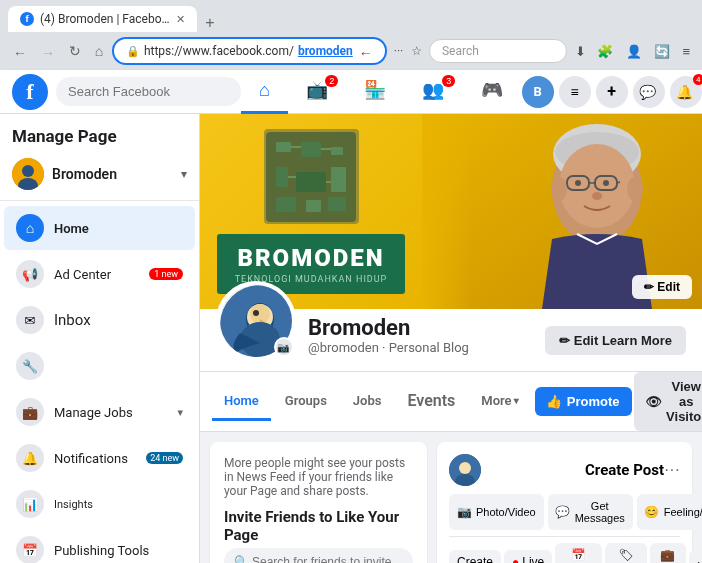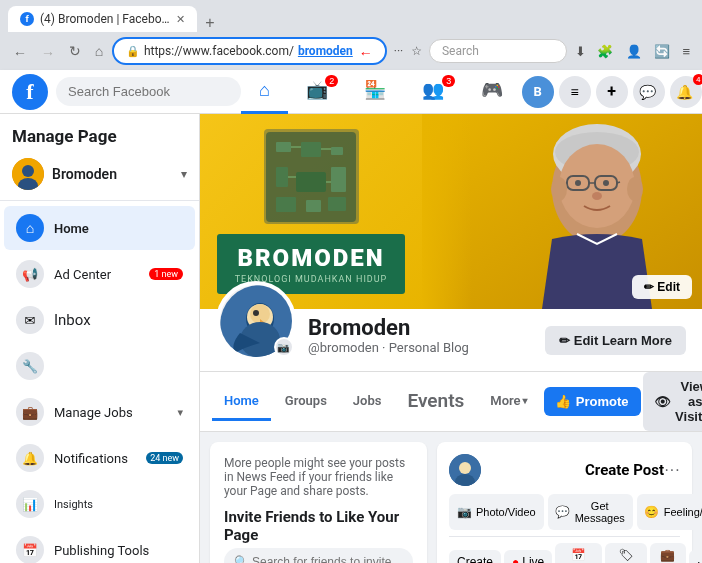--- a/index.html
+++ b/index.html
@@ -258,21 +258,21 @@
 
       <div style="display:flex;gap:8px;padding-bottom:6px;align-items:center;">
         <button style="background:#e4e6eb;color:#1c1e21;border:none;border-radius:6px;padding:7px 14px;font-size:13px;font-weight:600;cursor:pointer;">✏ Edit Learn More</button>
       </div>
     </div>
 
     <div style="background:#fff;display:flex;align-items:center;padding:0 12px;border-bottom:1px solid #ddd;gap:2px;">
       <div style="padding:10px 12px;font-size:13px;font-weight:600;color:#1877f2;cursor:pointer;border-bottom:3px solid #1877f2;">Home</div>
       <div style="padding:10px 12px;font-size:13px;font-weight:600;color:#65676b;cursor:pointer;border-bottom:3px solid transparent;">Groups</div>
       <div style="padding:10px 12px;font-size:13px;font-weight:600;color:#65676b;cursor:pointer;border-bottom:3px solid transparent;">Jobs</div>
-      <div style="padding:10px 12px;font-size:19px;font-weight:600;color:#65676b;cursor:pointer;border-bottom:3px solid transparent;">Events</div>
+      <div style="padding:10px 12px;font-size:16px;font-weight:600;color:#65676b;cursor:pointer;border-bottom:3px solid transparent;">Events</div>
       <div style="padding:10px 12px;font-size:13px;font-weight:600;color:#65676b;cursor:pointer;border-bottom:3px solid transparent;display:flex;align-items:center;gap:2px;">More <span style="font-size:10px;">▾</span></div>
 
       <div style="flex:1;"></div>
 
       <button style="background:#1877f2;color:white;border:none;border-radius:6px;padding:7px 12px;font-size:13px;font-weight:600;cursor:pointer;display:flex;align-items:center;gap:4px;"><span>👍</span> Promote</button>
       <button style="background:#e4e6eb;color:#1c1e21;border:none;border-radius:6px;padding:7px 12px;font-size:13px;font-weight:600;cursor:pointer;display:flex;align-items:center;gap:4px;"><span>👁</span> View as Visitor</button>
 
     </div>
 
     <div style="display:flex;gap:10px;padding:10px;">

